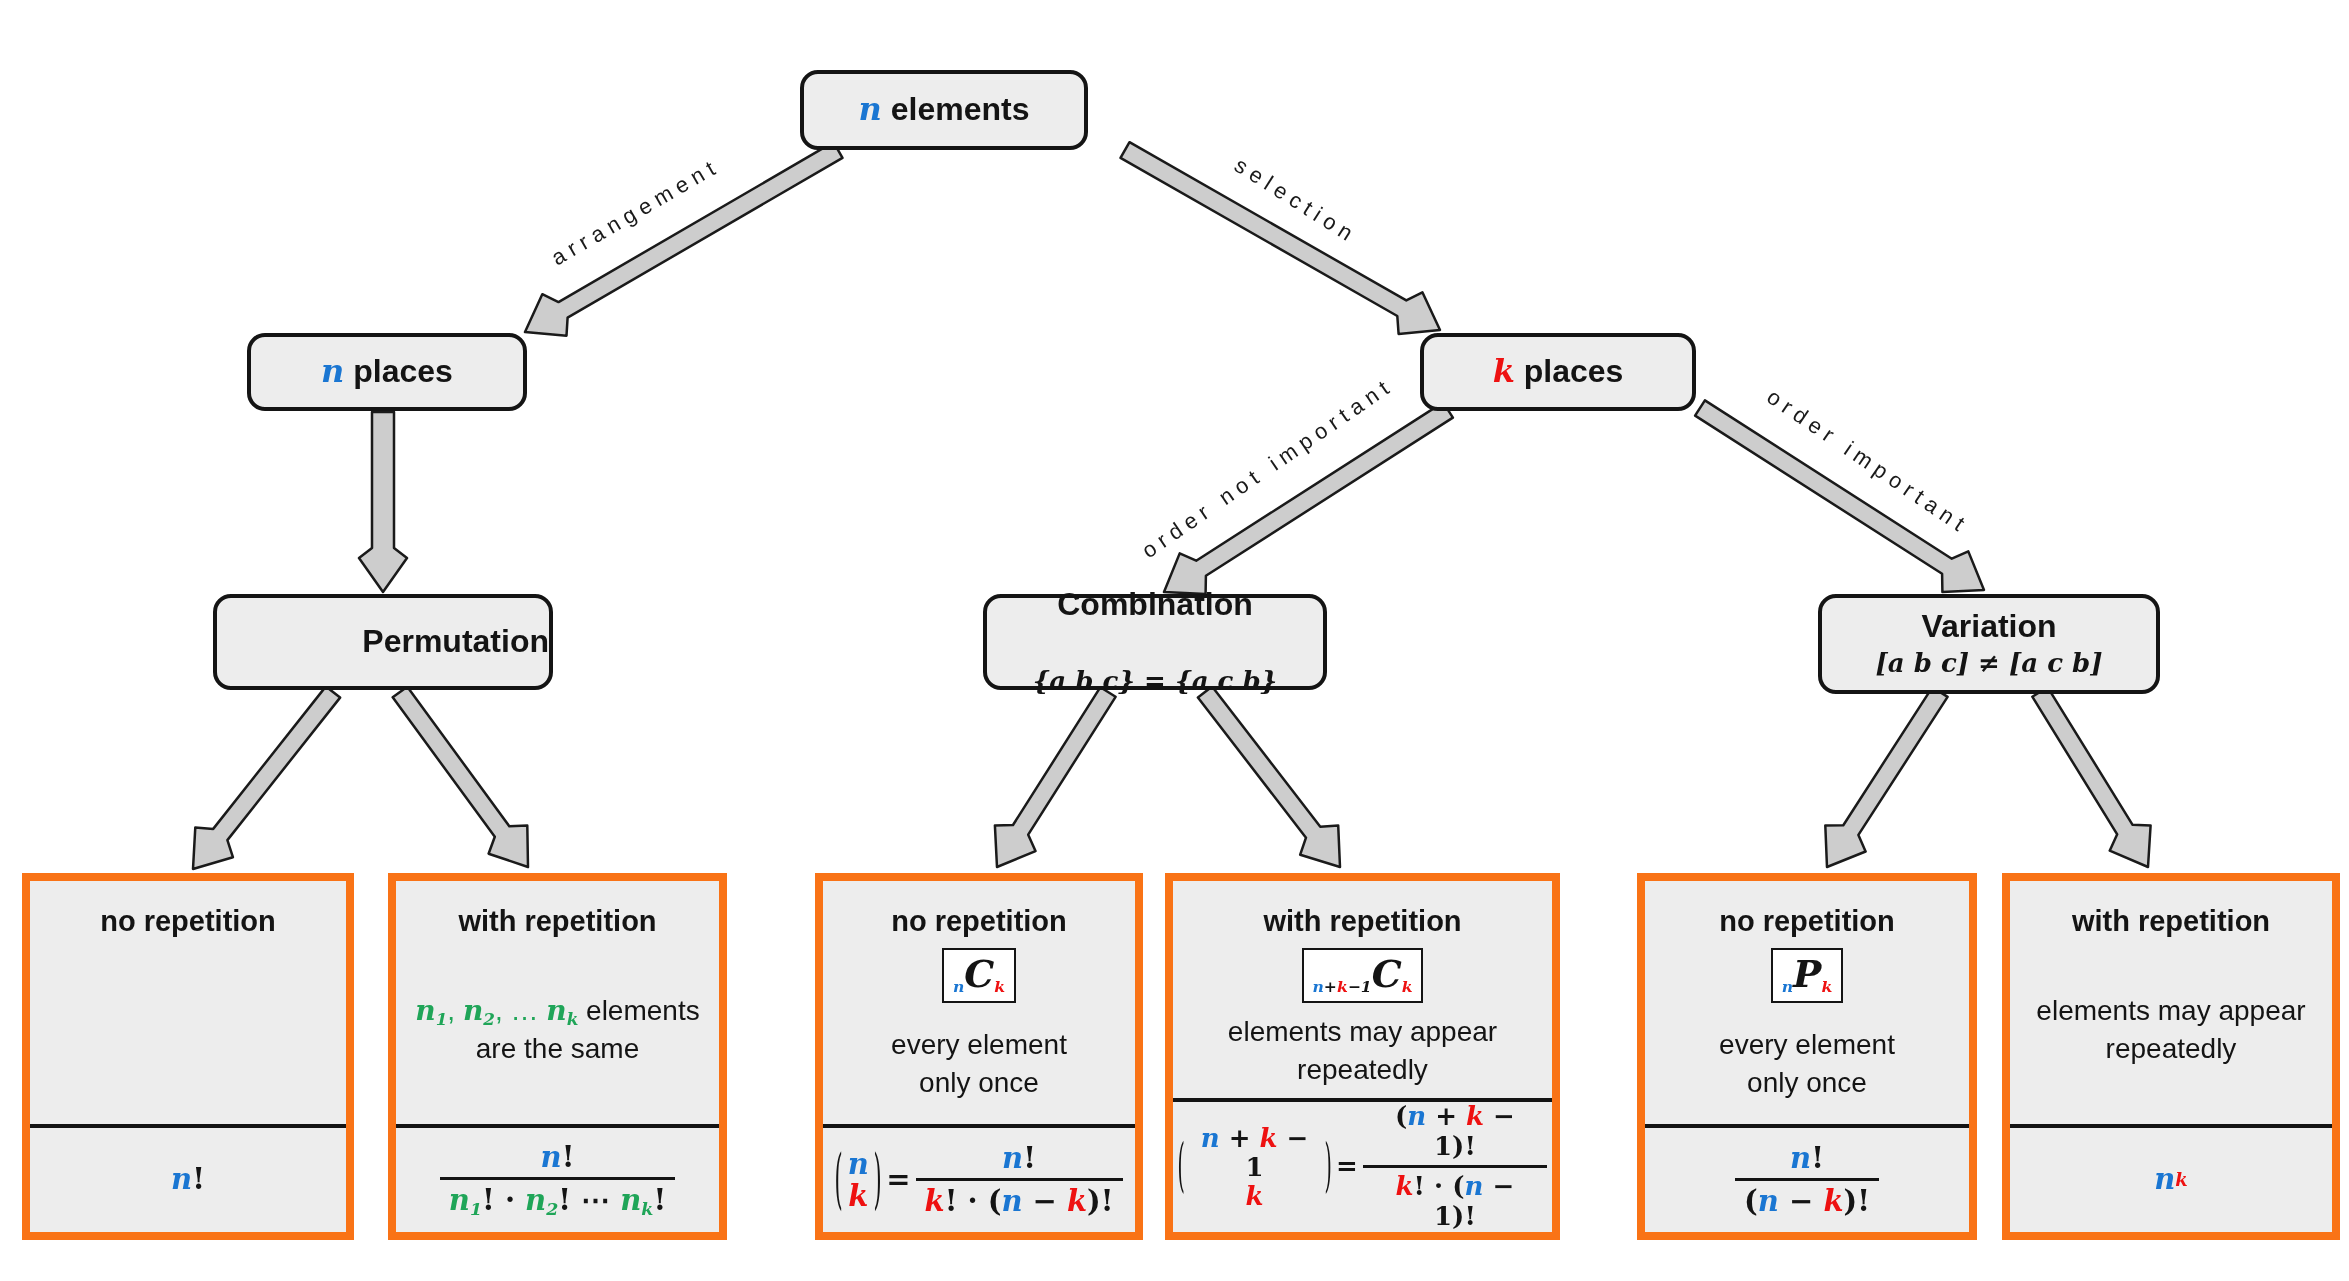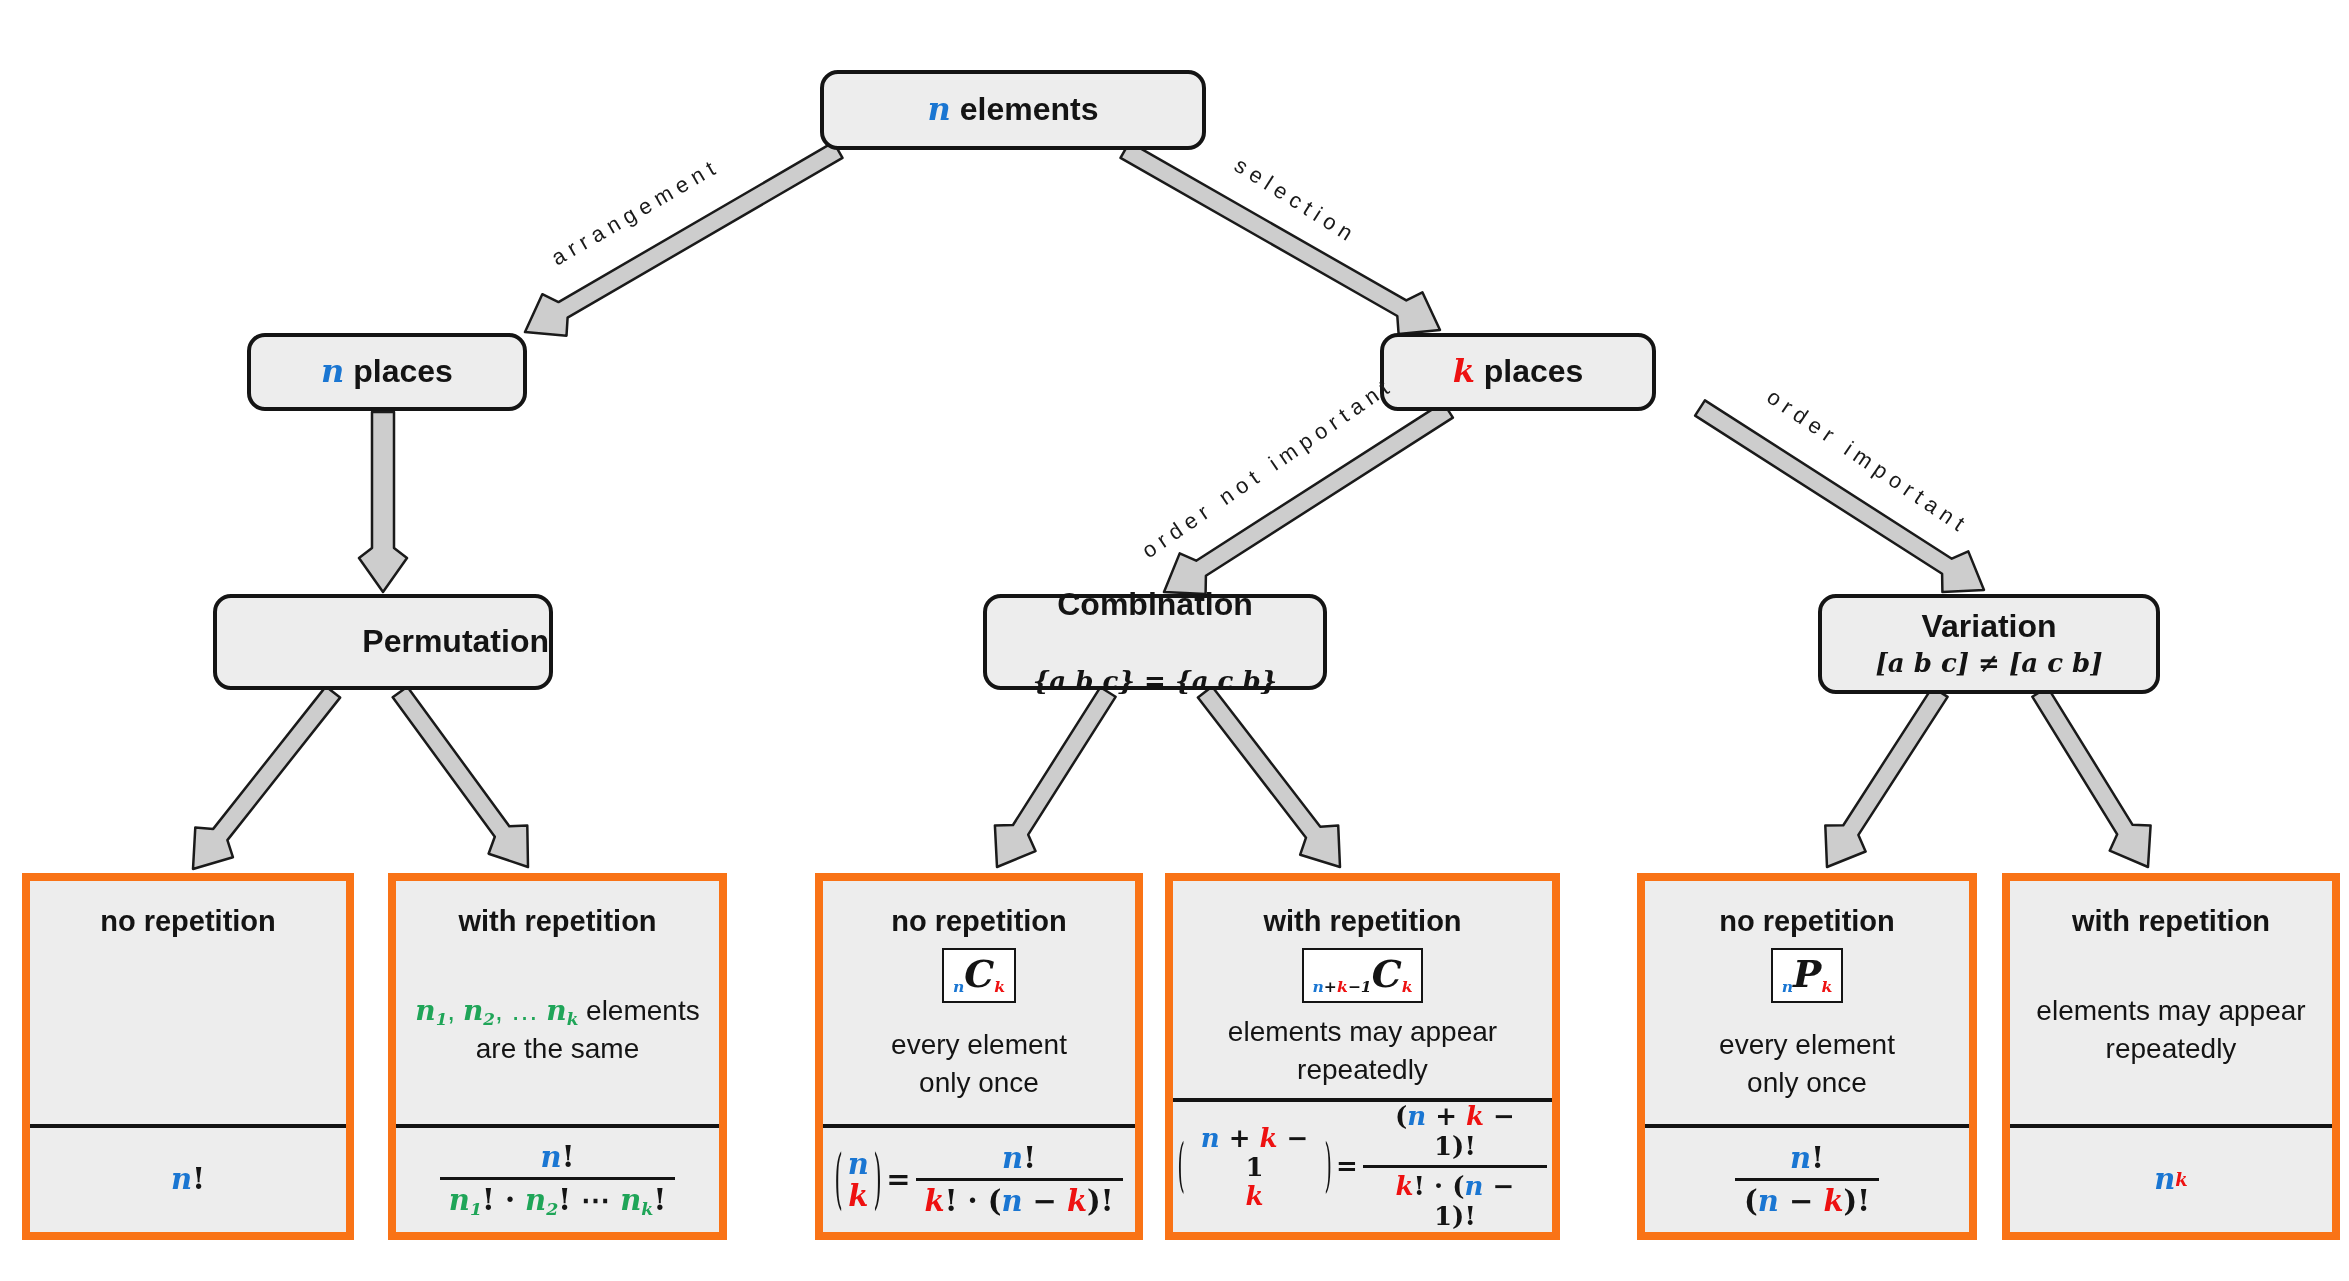--- a/index.html
+++ b/index.html
@@ -76,29 +76,29 @@
       <polygon points="2032.3,696.7 2117.2,834.3 2109.7,850.7 2148.0,867.0 2150.6,825.5 2132.6,824.8 2047.7,687.3" fill="#cdcdcd" stroke="#1a1a1a" stroke-width="2.5" stroke-linejoin="round"></polygon>
       <polygon points="1443.1,402.4 1196.2,560.7 1179.7,553.4 1164.0,592.0 1205.6,593.9 1205.9,575.8 1452.9,417.6" fill="#cdcdcd" stroke="#1a1a1a" stroke-width="2.5" stroke-linejoin="round"></polygon>
       <polygon points="1695.1,415.6 1942.1,573.8 1942.4,591.9 1984.0,590.0 1968.3,551.4 1951.8,558.7 1704.9,400.4" fill="#cdcdcd" stroke="#1a1a1a" stroke-width="2.5" stroke-linejoin="round"></polygon>
     </svg>
 
   <div class="edge-label" style="left:636px; top:212px; transform:translate(-50%,-50%) rotate(-30.2deg);">arrangement</div>
   <div class="edge-label" style="left:1296px; top:201px; transform:translate(-50%,-50%) rotate(32.4deg);">selection</div>
   <div class="edge-label" style="left:1268px; top:468px; transform:translate(-50%,-50%) rotate(-34.6deg);">order not important</div>
   <div class="edge-label" style="left:1868px; top:462px; transform:translate(-50%,-50%) rotate(34.2deg);">order important</div>
 
-  <div class="node" style="left:820px; top:70px; width:386px; height:80px;">
+  <div class="node" style="left:800px; top:70px; width:288px; height:80px;">
     <div class="node-title"><span class="tk-v" style="color: rgb(26, 118, 210);">n</span><span> elements</span></div>
   </div>
 
   <div class="node" style="left:247px; top:333px; width:280px; height:78px;">
     <div class="node-title"><span class="tk-v" style="color: rgb(26, 118, 210);">n</span><span> places</span></div>
   </div>
 
-  <div class="node" style="left:1380px; top:333px; width:276px; height:78px;">
+  <div class="node" style="left:1420px; top:333px; width:276px; height:78px;">
     <div class="node-title"><span class="tk-v" style="color: rgb(238, 17, 17);">k</span><span> places</span></div>
   </div>
 
   <div class="node" style="left:213px; top:594px; width:340px; height:96px;align-items:flex-end;">
     <div class="node-title"><span>Permutation</span></div>
   </div>
 
   <div class="node" style="left:983px; top:594px; width:344px; height:96px;gap:40px;">
     <div class="node-title"><span>Combination</span></div>
     <div class="node-subtitle"><span class="tk-m">{a b c} = {a c b}</span></div>

